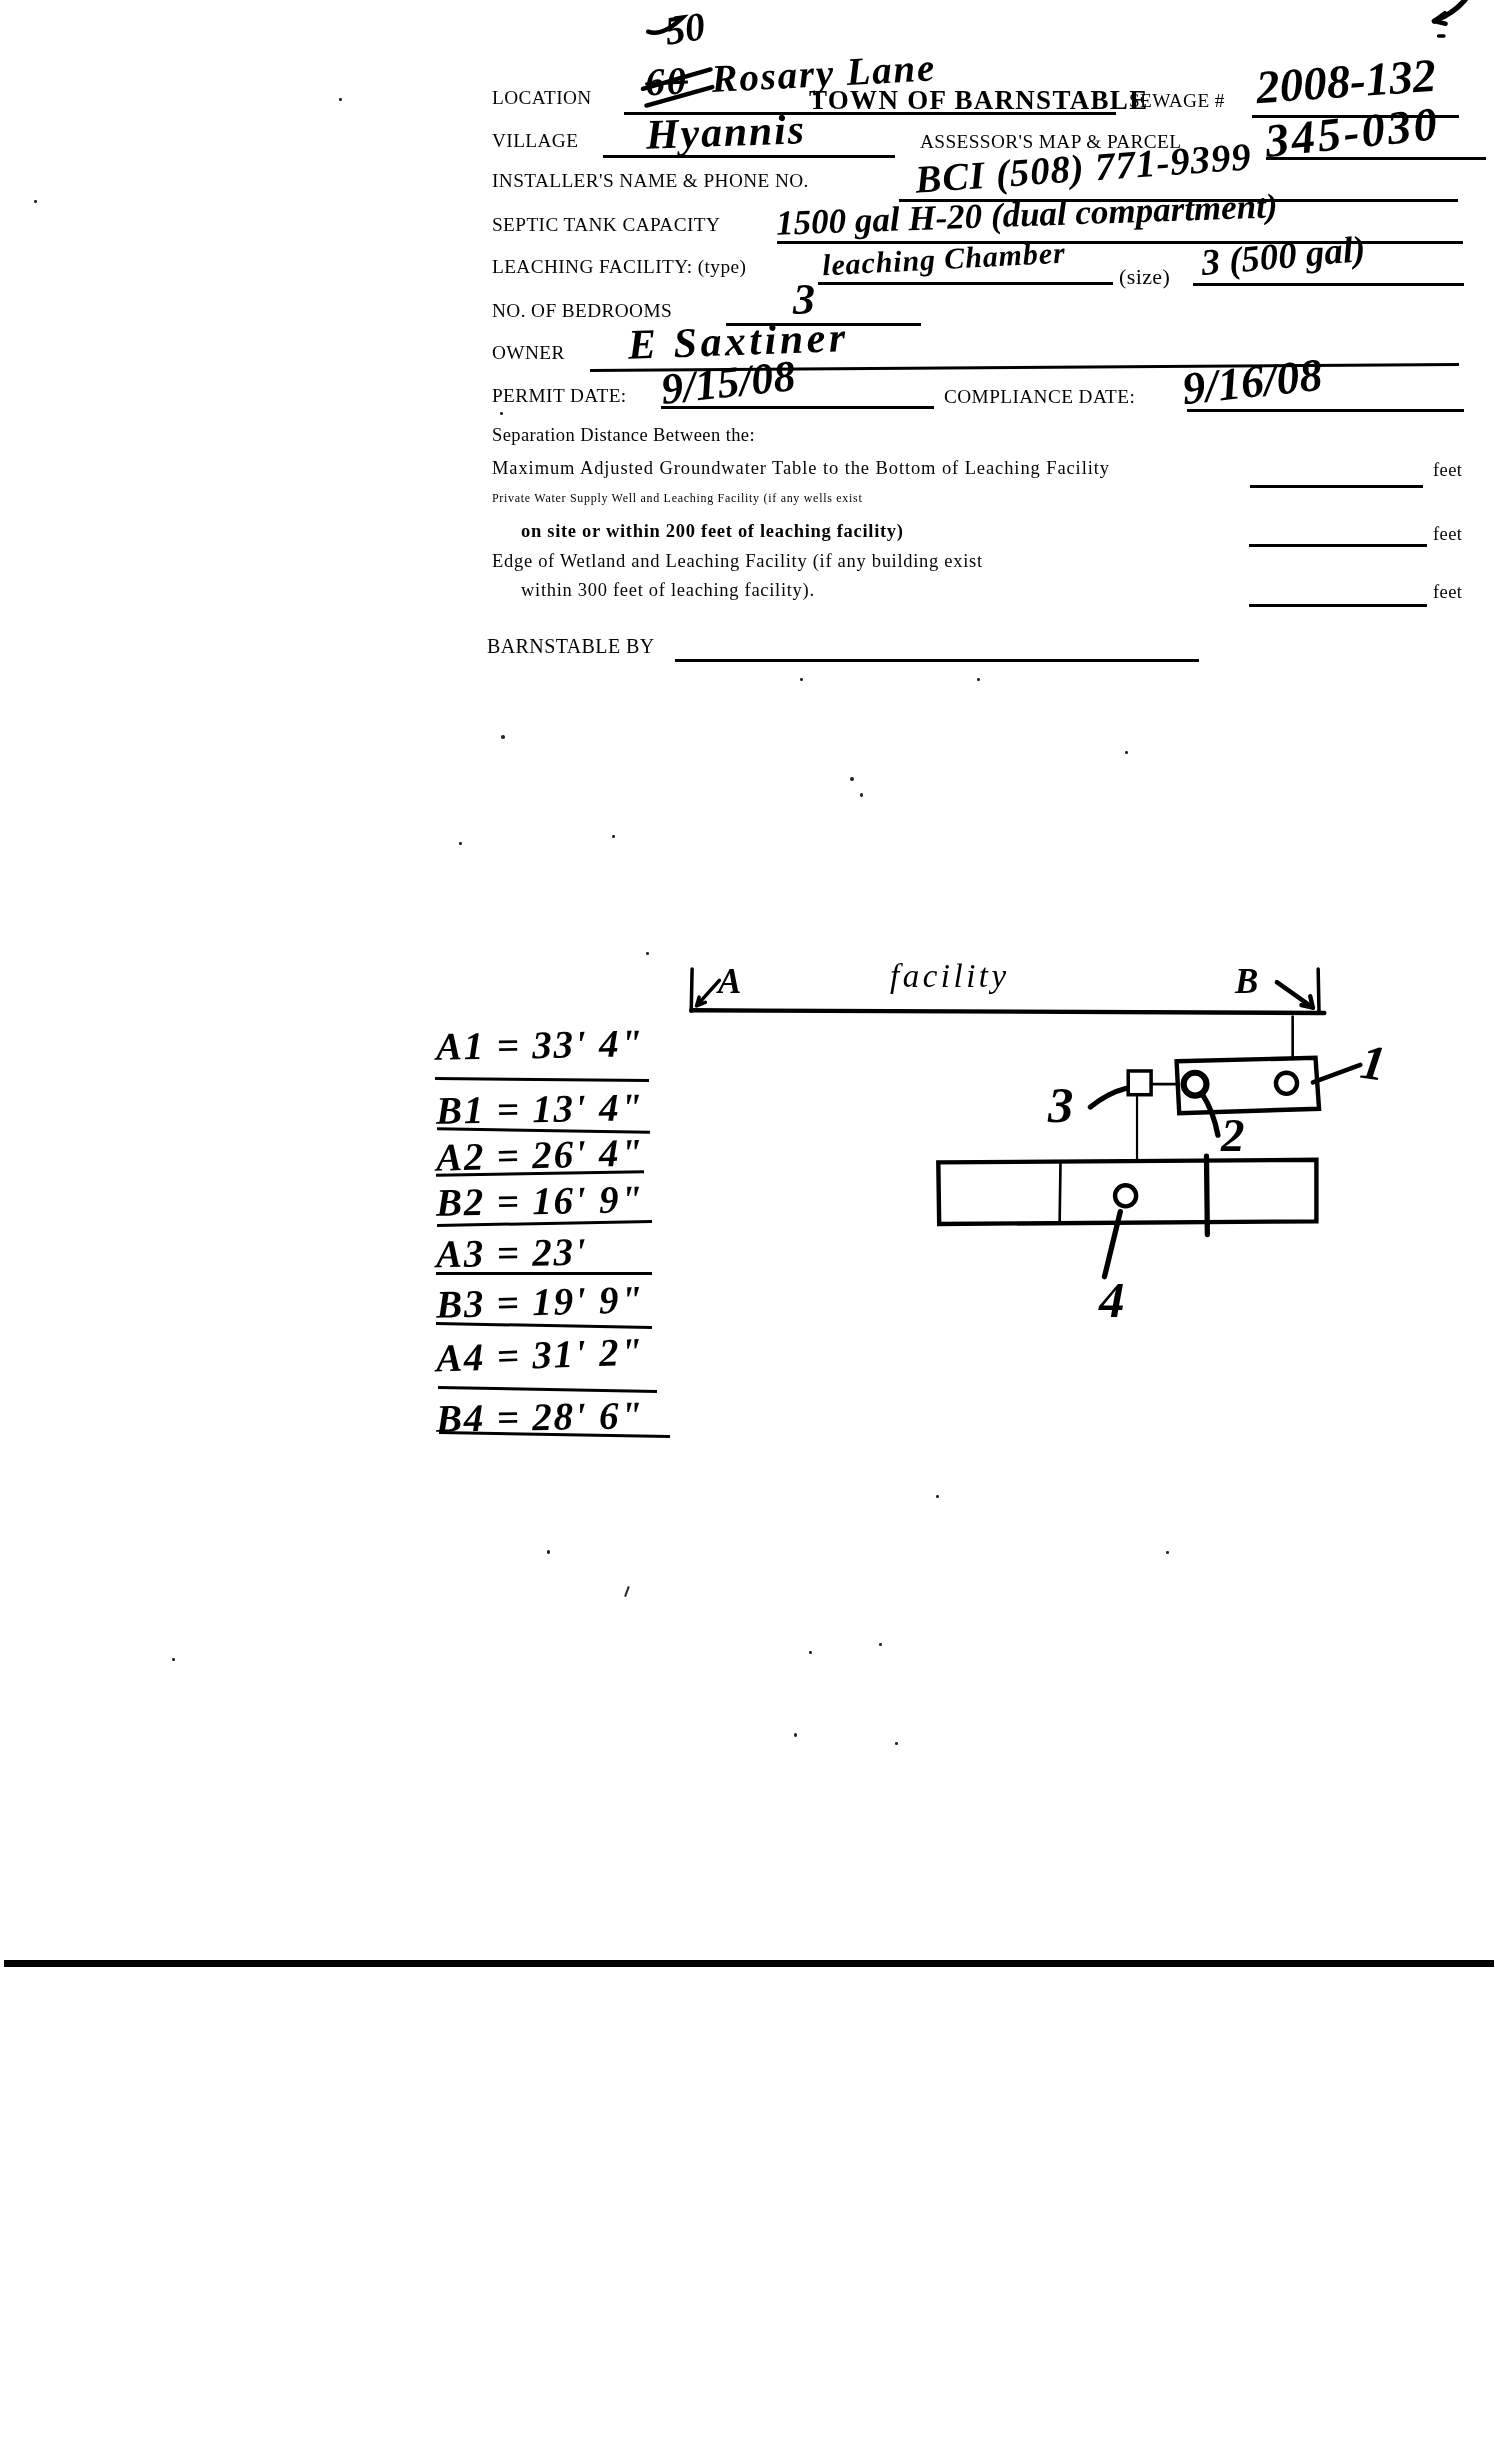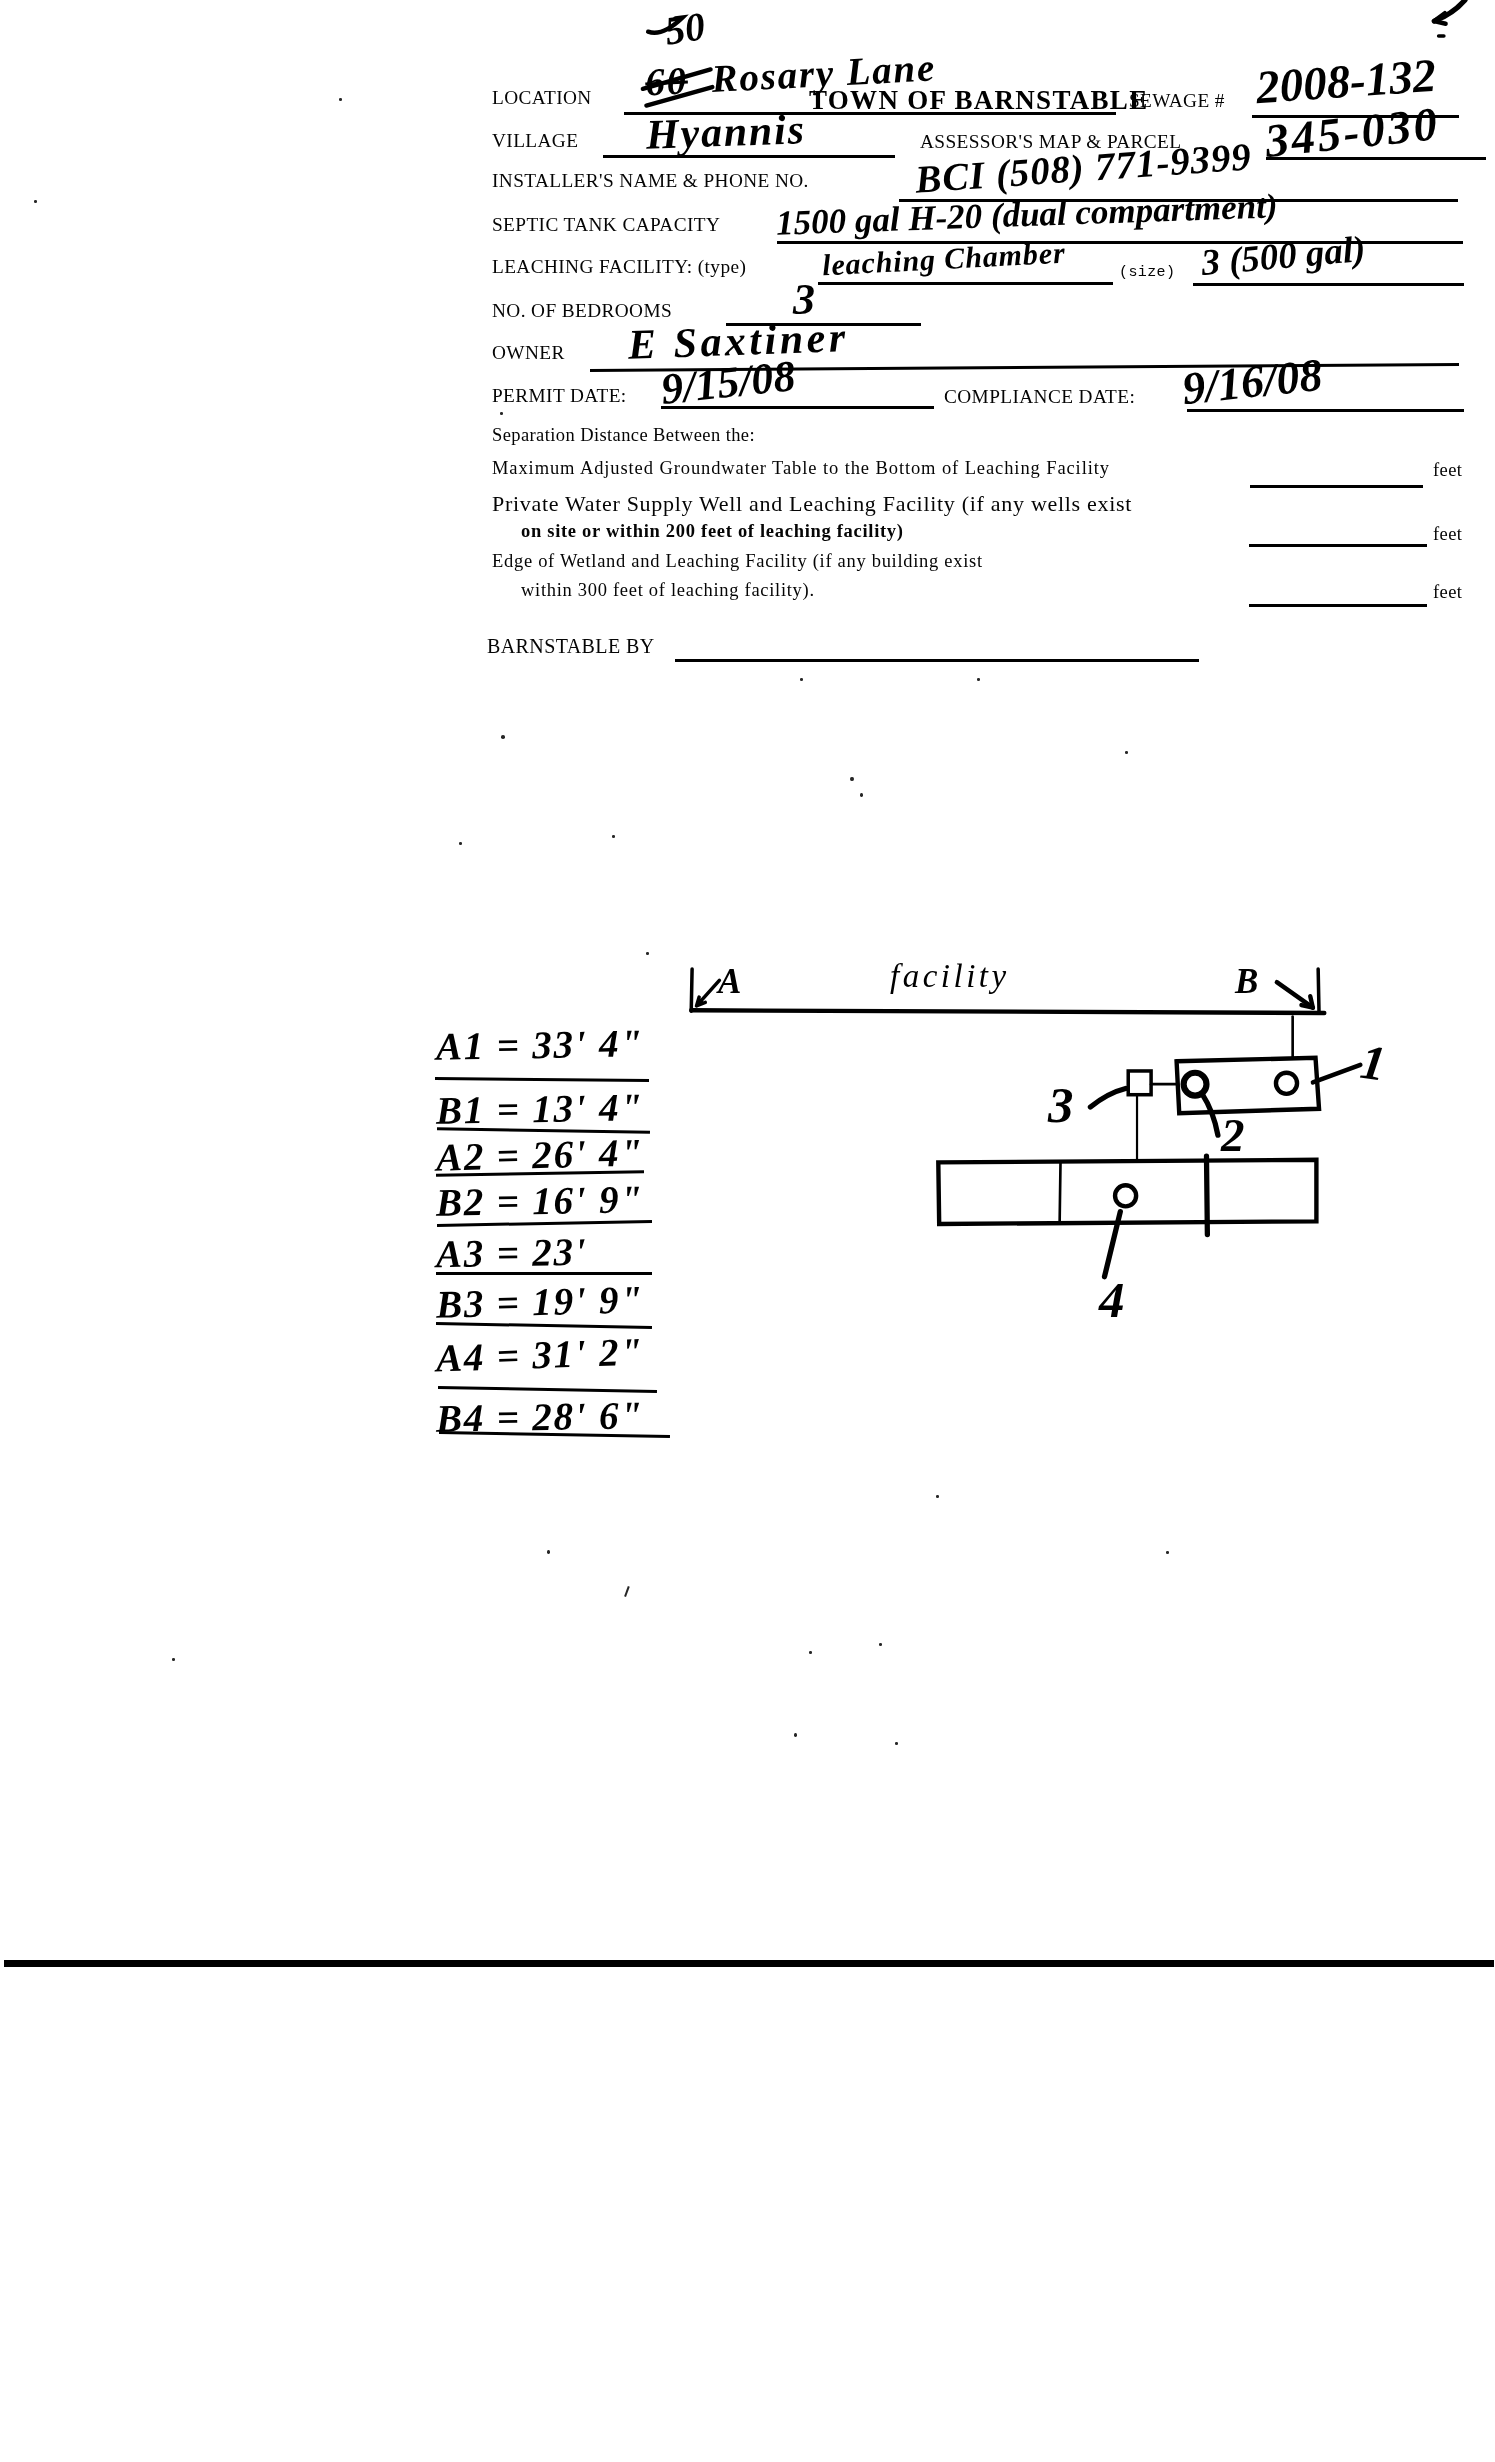--- a/index.html
+++ b/index.html
@@ -48,21 +48,21 @@
   <div class="hw" style="left:915px;top:148px;font-size:39px;transform:rotate(-4deg);letter-spacing:0.9px;">BCI (508) 771-9399</div>
   <div class="ln" style="left:899px;top:199px;width:559px;"></div>
 
   <div class="lbl" style="left:492px;top:214px;">SEPTIC TANK CAPACITY</div>
   <div class="hw" style="left:776px;top:197px;font-size:35px;transform:rotate(-2deg);">1500 gal H-20 (dual compartment)</div>
   <div class="ln" style="left:777px;top:241px;width:686px;"></div>
 
   <div class="lbl" style="left:492px;top:256px;">LEACHING FACILITY: (type)</div>
   <div class="hw" style="left:822px;top:244px;font-size:30px;transform:rotate(-3deg);letter-spacing:0.9px;">leaching Chamber</div>
   <div class="ln" style="left:818px;top:282px;width:295px;"></div>
-  <div class="lbl" style="left:1119px;top:264px;font-size:15px;font-family:Liberation Mono, monospace;">(size)</div>
+  <div class="lbl" style="left:1119px;top:264px;font-size:22px;">(size)</div>
   <div class="hw" style="left:1201px;top:237px;font-size:37px;transform:rotate(-5deg);">3 (500 gal)</div>
   <div class="ln" style="left:1193px;top:283px;width:271px;"></div>
 
   <div class="lbl" style="left:492px;top:300px;">NO. OF BEDROOMS</div>
   <div class="hw" style="left:793px;top:278px;font-size:44px;">3</div>
   <div class="ln" style="left:726px;top:323px;width:195px;"></div>
 
   <div class="lbl" style="left:492px;top:342px;">OWNER</div>
   <div class="hw" style="left:628px;top:320px;font-size:42px;transform:rotate(-2deg);letter-spacing:3.5px;">E Saxtiner</div>
   <div class="ln" style="left:590px;top:366px;width:869px;transform:rotate(-0.4deg);"></div>
@@ -73,21 +73,21 @@
   <div class="lbl" style="left:944px;top:386px;">COMPLIANCE DATE:</div>
   <div class="hw" style="left:1182px;top:359px;font-size:46px;transform:rotate(-6deg);">9/16/08</div>
   <div class="ln" style="left:1187px;top:409px;width:277px;"></div>
 
   <div class="lbl" style="left:492px;top:425px;font-size:18.5px;">Separation Distance Between the:</div>
 
   <div class="lbl" style="left:492px;top:458px;font-size:18.5px;letter-spacing:0.9px;">Maximum Adjusted Groundwater Table to the Bottom of Leaching Facility</div>
   <div class="lbl" style="left:1433px;top:460px;font-size:18.5px;">feet</div>
   <div class="ln" style="left:1250px;top:485px;width:173px;"></div>
 
-  <div class="lbl" style="left:492px;top:491px;font-size:22px;letter-spacing:0.7px;text-align:center;">Private Water Supply Well and Leaching Facility (if any wells exist</div>
+  <div class="lbl" style="left:492px;top:491px;font-size:12px;letter-spacing:0.7px;text-align:center;">Private Water Supply Well and Leaching Facility (if any wells exist</div>
   <div class="lbl" style="left:521px;top:521px;font-size:18.5px;letter-spacing:0.7px;font-weight:bold;">on site or within 200 feet of leaching facility)</div>
   <div class="lbl" style="left:1433px;top:524px;font-size:18.5px;">feet</div>
   <div class="ln" style="left:1249px;top:544px;width:178px;"></div>
 
   <div class="lbl" style="left:492px;top:551px;font-size:18.5px;letter-spacing:0.7px;">Edge of Wetland and Leaching Facility (if any building exist</div>
   <div class="lbl" style="left:521px;top:580px;font-size:18.5px;letter-spacing:0.7px;">within 300 feet of leaching facility).</div>
   <div class="lbl" style="left:1433px;top:582px;font-size:18.5px;">feet</div>
   <div class="ln" style="left:1249px;top:604px;width:178px;"></div>
 
   <div class="lbl" style="left:487px;top:635px;font-size:20px;">BARNSTABLE BY</div>

